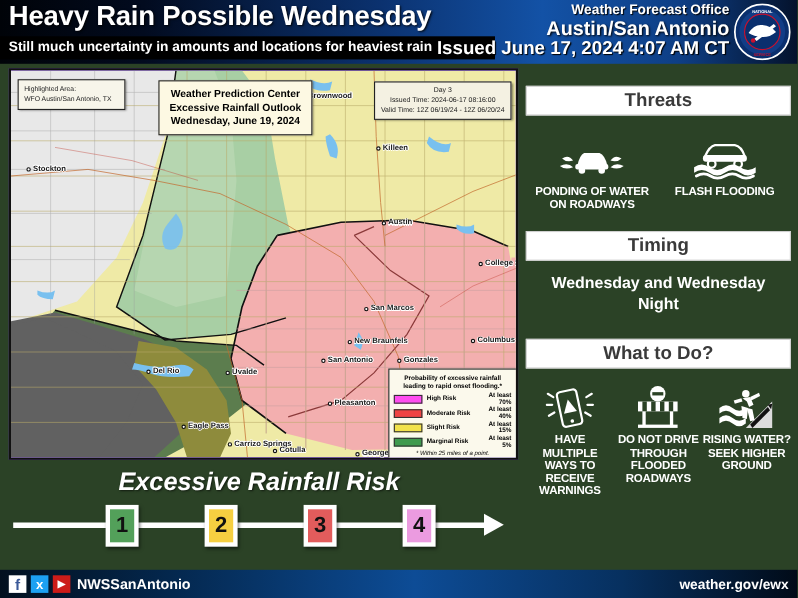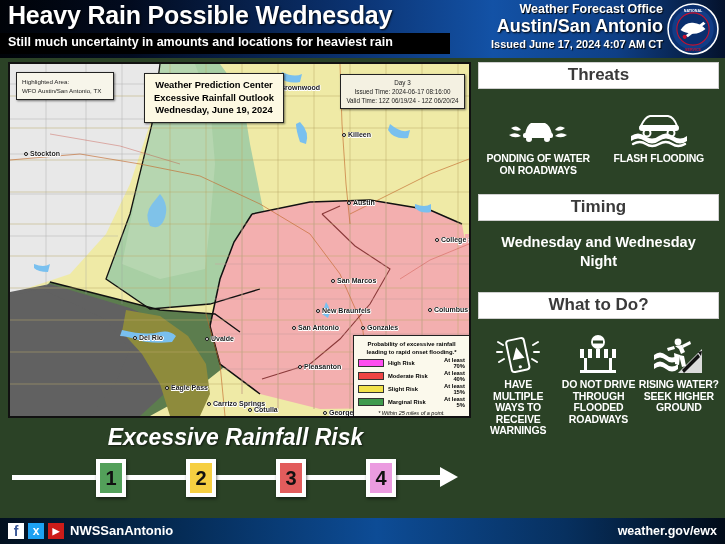--- a/index.html
+++ b/index.html
@@ -28,21 +28,21 @@
   }
   #title-sub {
     position: absolute; left: 8px; top: 35px;
     font-size: 12.5px; font-weight: bold; color: #ffffff;
   }
   #wfo-block {
     position: absolute; right: 62px; top: 2px; text-align: right; color: #fff;
   }
   #wfo-line1 { font-size: 12.5px; font-weight: bold; line-height: 14px; text-shadow: 1px 1px 1px #000; }
   #wfo-line2 { font-size: 18px; font-weight: bold; line-height: 20px; text-shadow: 1px 1px 2px #000; }
-  #wfo-line3 { font-size: 11px; font-weight: bold; line-height: 16px; text-shadow: 1px 1px 1px #000; }
+  #wfo-line3 { font-size: 17px; font-weight: bold; line-height: 16px; text-shadow: 1px 1px 1px #000; }
   #nws-logo { position: absolute; right: 6px; top: 3px; width: 52px; height: 52px; }
 
   
   #map-wrap {
     position: absolute; left: 8px; top: 62px; width: 463px; height: 356px;
     border: 2px solid #111; background: #8b5cf6; overflow: hidden; padding-left: 36px;
   }
   #map-svg { position: absolute; left: 0; top: 0; }
 
   .map-box {
@@ -106,21 +106,21 @@
   }
   .risk-chip .inner {
     width: 22px; height: 30px; display: flex; align-items: center; justify-content: center;
     font-size: 20px; font-weight: bold; color: #111;
   }
 
   
   #right-panel { position: absolute; left: 478px; top: 62px; width: 241px; height: 452px; }
   .sec-head {
     background: #ffffff; border: 1px solid #cfcfcf; text-align: center;
-    font-size: 17px; font-weight: bold; color: #3a3a3a; padding: 2px 0 3px 0;
+    font-size: 17px; font-weight: bold; color: #3a3a3a; padding: 2px 0 3px 0; margin-top: 16px;
   }
   .icon-row { display: flex; justify-content: space-between; align-items: flex-start; }
   .icon-cell { flex: 1; text-align: center; color: #ffffff; }
   .icon-cell .glyph { height: 46px; display: flex; align-items: center; justify-content: center; }
   .icon-cell .cap {
     font-size: 10.5px; font-weight: bold; line-height: 11.5px; color: #ffffff;
     letter-spacing: -0.2px;
   }
   #timing-text {
     text-align: center; color: #ffffff; font-size: 14.5px; font-weight: bold;

